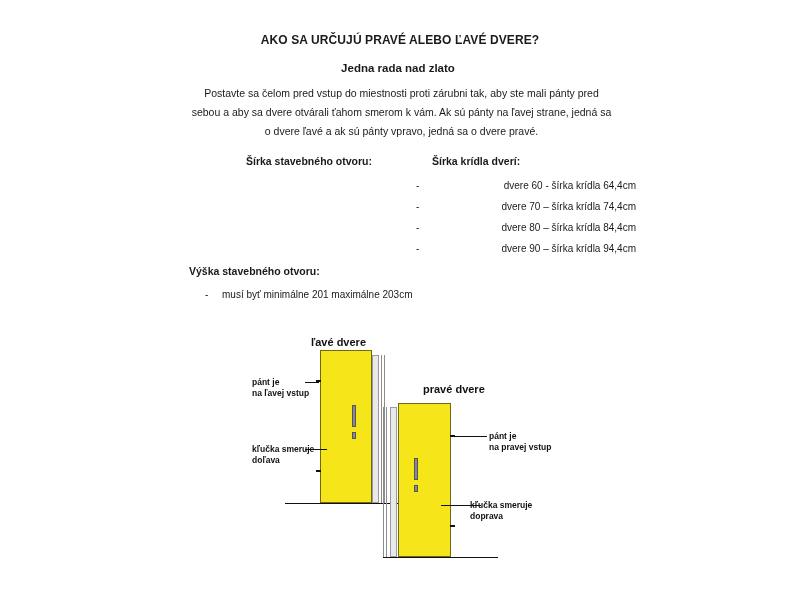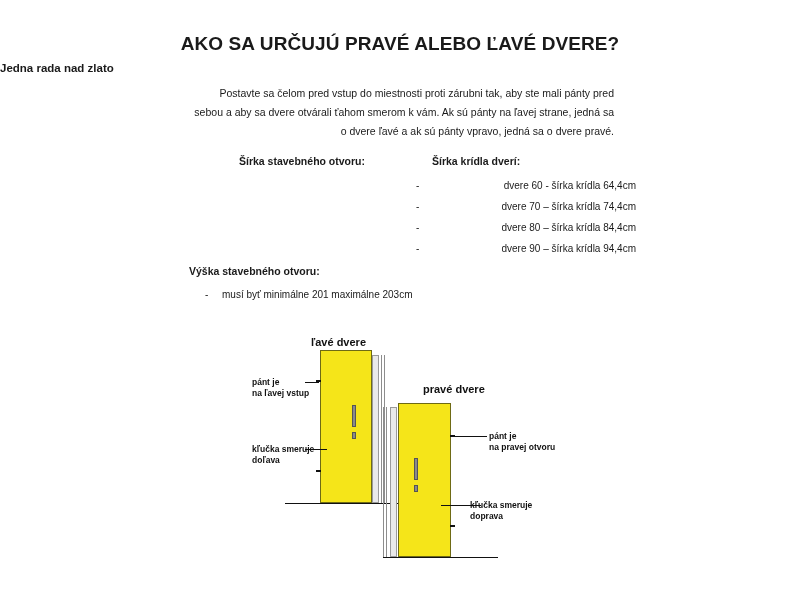--- a/index.html
+++ b/index.html
@@ -21,48 +21,48 @@
     top: 0;
     width: 800px;
     height: 600px;
   }
   .title {
     position: absolute;
     left: 0;
     top: 33px;
     width: 800px;
     text-align: center;
-    font-size: 19px;
+    font-size: 12px;
     font-weight: bold;
     letter-spacing: 0.1px;
   }
   .subtitle {
     position: absolute;
     left: 0;
     top: 62px;
     width: 796px;
-    text-align: left;
+    text-align: center;
     font-size: 11.5px;
     font-weight: bold;
   }
   .intro {
     position: absolute;
     left: 189px;
     top: 84px;
     width: 425px;
     font-size: 10.5px;
     line-height: 19px;
-    text-align: right;
+    text-align: center;
   }
   .col-head {
     position: absolute;
     font-size: 10.5px;
     font-weight: bold;
   }
-  #head-opening { left: 200px; top: 155px; padding-left: 39px; }
+  #head-opening { left: 207px; top: 155px; padding-left: 39px; }
   #head-wing    { left: 400px; top: 155px; margin-left: 32px; }
   #head-height  { left: 189px; top: 265px; }
 
   .list {
     position: absolute;
     margin: 0;
     padding: 0;
     list-style: none;
     font-size: 10px;
     line-height: 21px;
@@ -217,21 +217,21 @@
     <div class="handle" style="left:414px; top:160px; width:4px; height:7px;"></div>
 
     <div class="tick" style="left:450px; top:110px; width:5px; height:2px;"></div>
     <div class="tick" style="left:450px; top:200px; width:5px; height:2px;"></div>
 
     <div class="lead" style="left:453px; top:111px; width:34px;"></div>
     <div class="lead" style="left:441px; top:180px; width:40px;"></div>
 
     <div class="lbl" id="lbl-hinge-right">
       <span>pánt je</span><br>
-      <span>na pravej otvoru</span>
+      <span>na pravej vstup</span>
     </div>
     <div class="lbl" id="lbl-handle-right">
       <span>kľučka smeruje</span><br>
       <span>doprava</span>
     </div>
 
   </div>
 </div>
 
 </body></html>

